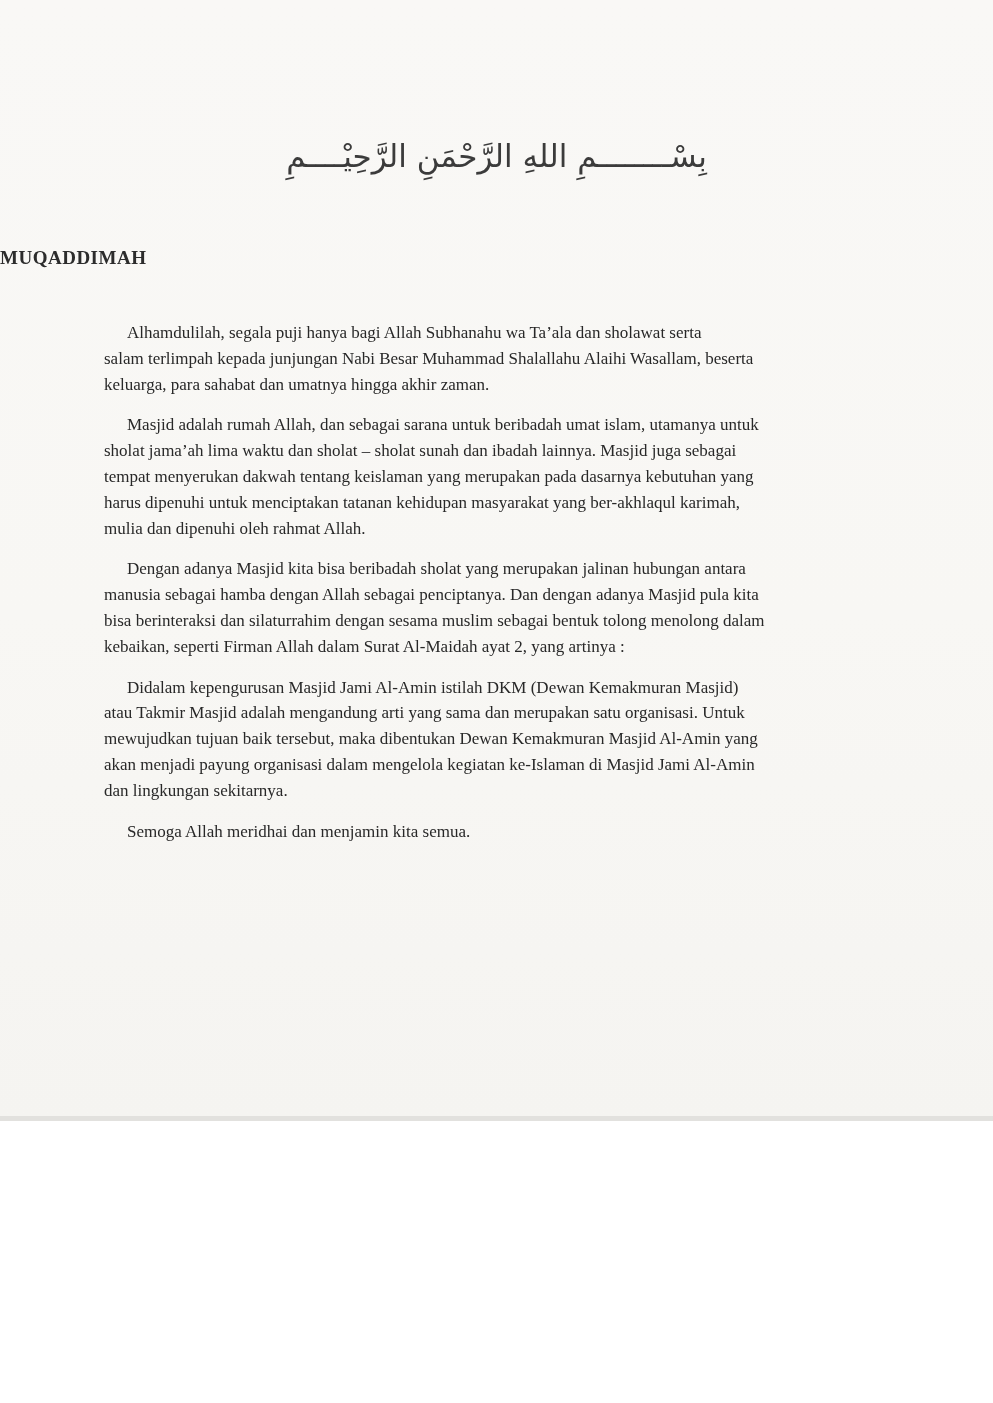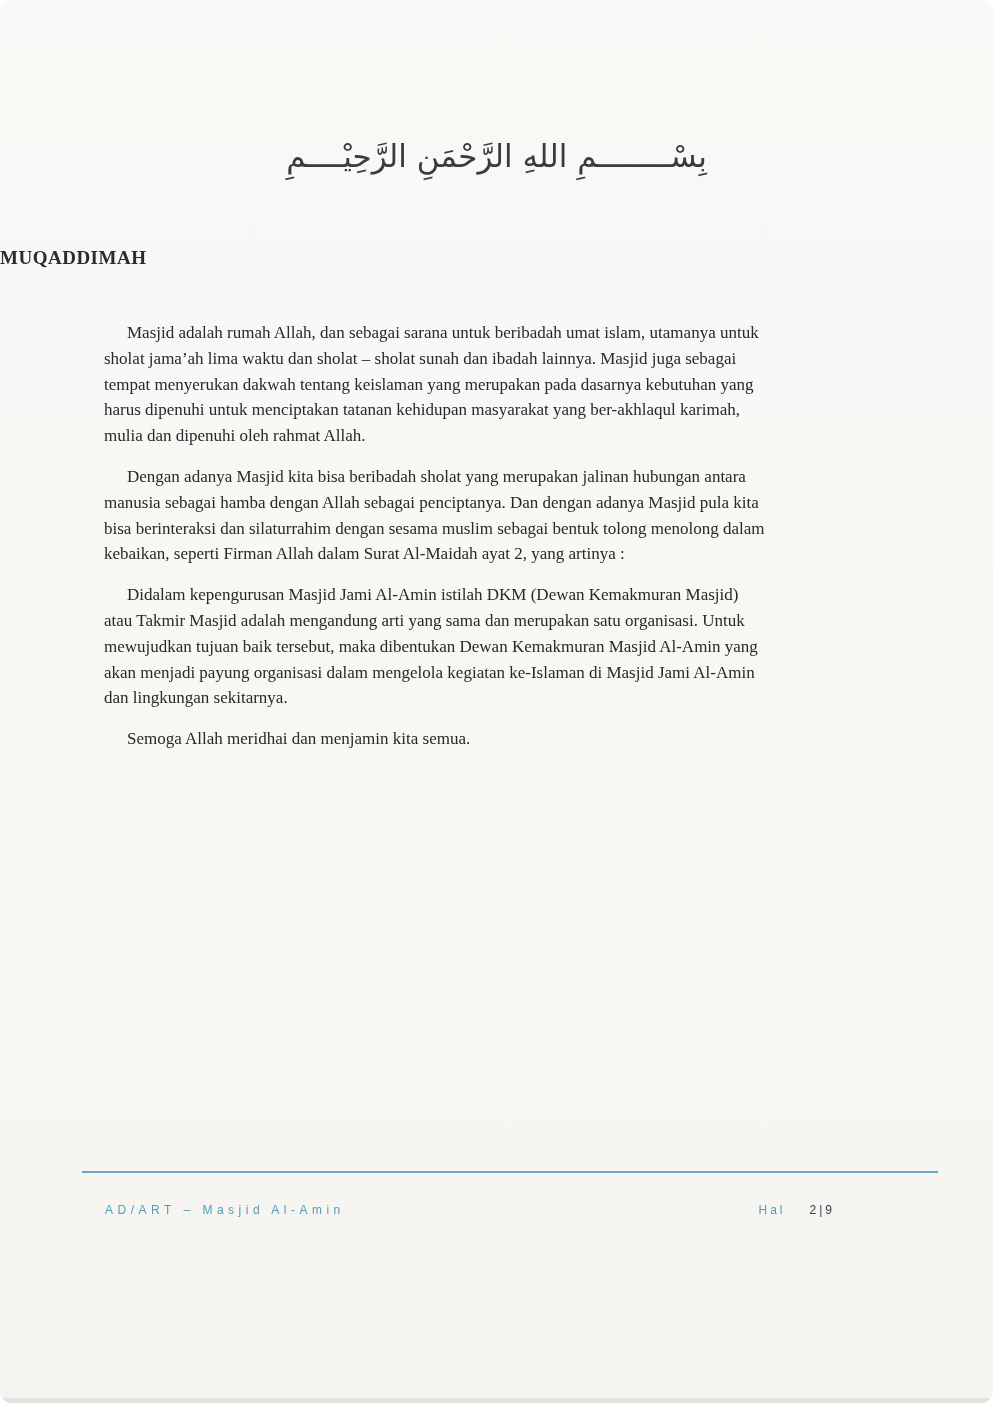--- a/index.html
+++ b/index.html
@@ -1,24 +1,23 @@
 <!DOCTYPE html>
 <html><head>
 <meta charset="utf-8">
 <style>
   html, body { margin: 0; padding: 0; }
   .page {
     position: relative;
     width: 993px;
-    height: 1403px;
+    height: 1121px;
     background: linear-gradient(180deg, #f9f8f6 0%, #f8f7f4 55%, #f5f4f1 100%);
     font-family: "Liberation Serif", serif;
     color: #282828;
     overflow: hidden;
-    border-radius: 12px;
   }
   .bismillah {
     position: absolute;
     top: 138px;
     left: 0;
     width: 100%;
     text-align: center;
     direction: rtl;
     font-family: "DejaVu Sans", sans-serif;
     font-size: 31px;
@@ -94,20 +93,23 @@
 </head>
 <body>
 
 <div class="page">
 
   <div class="bismillah">بِسْــــــــمِ اللهِ الرَّحْمَنِ الرَّحِيْــــمِ</div>
 
   <h1 class="doc-title">MUQADDIMAH</h1>
 
   <div class="body-text">
+    <p class="indent">Alhamdulilah, segala puji hanya bagi Allah Subhanahu wa Ta’ala dan sholawat serta
+salam terlimpah kepada junjungan Nabi Besar Muhammad Shalallahu Alaihi Wasallam, beserta
+keluarga, para sahabat dan umatnya hingga akhir zaman.</p>
     <p class="indent">Masjid adalah rumah Allah, dan sebagai sarana untuk beribadah umat islam, utamanya untuk
 sholat jama’ah lima waktu dan sholat – sholat sunah dan ibadah lainnya. Masjid juga sebagai
 tempat menyerukan dakwah tentang keislaman yang merupakan pada dasarnya kebutuhan yang
 harus dipenuhi untuk menciptakan tatanan kehidupan masyarakat yang ber-akhlaqul karimah,
 mulia dan dipenuhi oleh rahmat Allah.</p>
     <p class="indent">Dengan adanya Masjid kita bisa beribadah sholat yang merupakan jalinan hubungan antara
 manusia sebagai hamba dengan Allah sebagai penciptanya. Dan dengan adanya Masjid pula kita
 bisa berinteraksi dan silaturrahim dengan sesama muslim sebagai bentuk tolong menolong dalam
 kebaikan, seperti Firman Allah dalam Surat Al-Maidah ayat 2, yang artinya :</p>
     <p class="indent">Didalam kepengurusan Masjid Jami Al-Amin istilah DKM (Dewan Kemakmuran Masjid)

